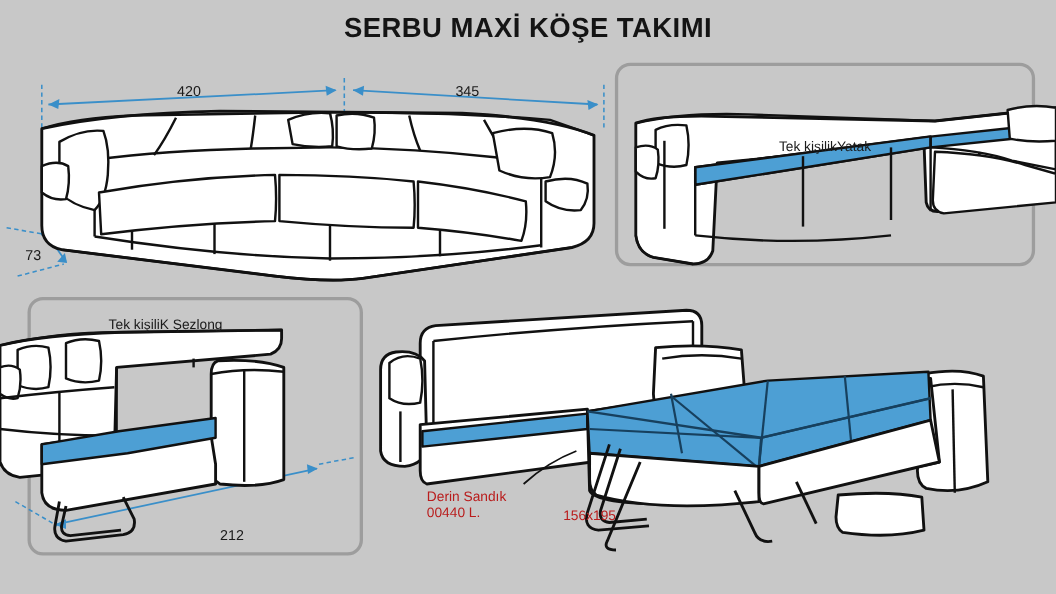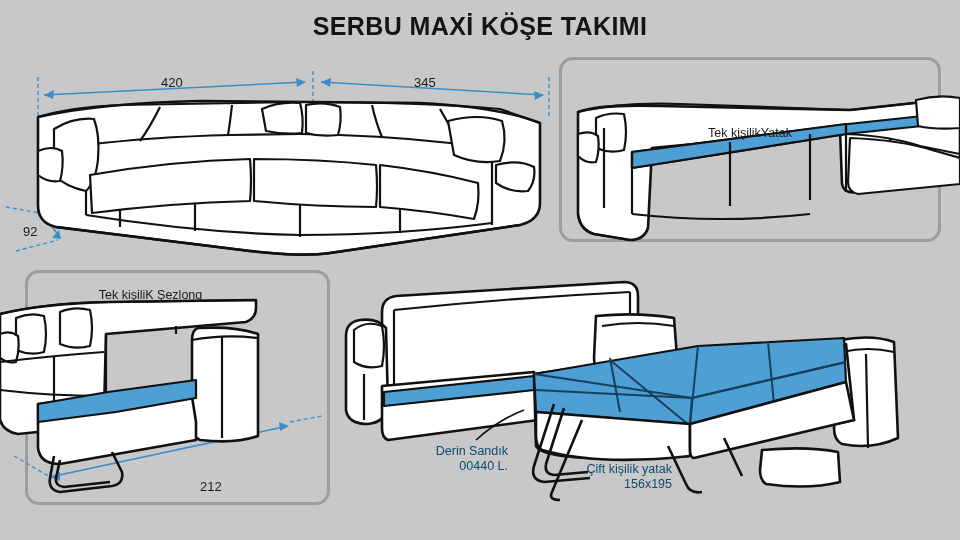--- a/index.html
+++ b/index.html
@@ -57,22 +57,22 @@
     line-height: 14.5px;
     color: #1b1b1b;
     z-index: 6;
   }
   #caption-bed { top: 25px; }
   #caption-chaise { top: 18px; }
   .free-caption {
     position: absolute;
     font-size: 12.5px;
     line-height: 14.5px;
-    color: #0c4a6e;
-    text-align: right;
+    color: #b91c1c;
+    text-align: left;
     z-index: 6;
   }
   #caption-storage {
     left: 388px;
     top: 444px;
     width: 120px;
   }
   #caption-double {
     left: 512px;
     top: 462px;
@@ -150,21 +150,21 @@
         <path d="M380 110 Q432 116 478 128 Q480 148 474 164 Q430 156 380 152 Z"></path>
       </g>
       <g fill="none" stroke="#111111" stroke-width="2.4">
         <path d="M56 172 L250 196 Q300 202 330 198 L520 170"></path>
       </g>
     </svg>
   </div>
 
   <div class="dim-label" id="dim-310">420</div>
   <div class="dim-label" id="dim-275">345</div>
-  <div class="dim-label" id="dim-92">92</div>
+  <div class="dim-label" id="dim-92">73</div>
 
   <div class="panel" id="panel-bed"></div>
 
   <div class="art" style="left:560px;top:88px;width:400px;height:158px;">
     <svg width="400" height="158" viewBox="0 0 400 158">
       <g fill="#ffffff" stroke="#111111" stroke-width="2.6" stroke-linejoin="round">
         <path d="M18 24 L18 126 Q20 142 34 146 L70 152 Q84 152 88 140 L92 60 L280 42 L282 96 Q284 106 296 104 L400 92 L400 10 L290 22 L100 18 Q40 16 18 24 Z"></path>
       </g>
       <g fill="#4d9fd4" stroke="#111111" stroke-width="2.2" stroke-linejoin="round">
         <path d="M72 80 L286 46 L400 34 L400 24 L288 36 L72 64 Z"></path>
@@ -315,17 +315,16 @@
       </g>
     </svg>
   </div>
 
   <div class="free-caption" id="caption-storage">
     <div>Derin Sandık</div>
     <div>00440 L.</div>
   </div>
 
   <div class="free-caption" id="caption-double">
-    <div>Çift kişilik yatak</div>
     <div>156x195</div>
   </div>
 
 </div>
 
 </body></html>

